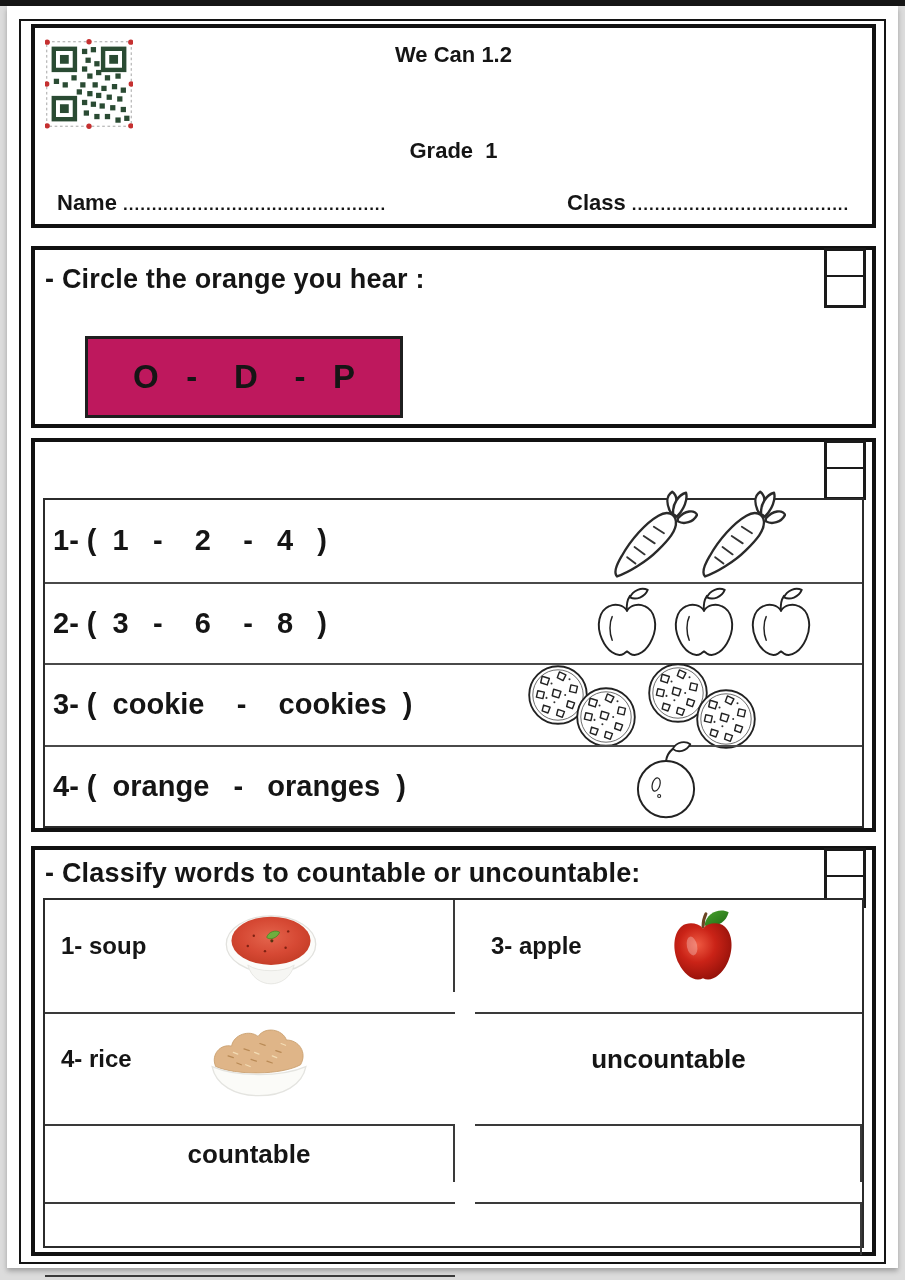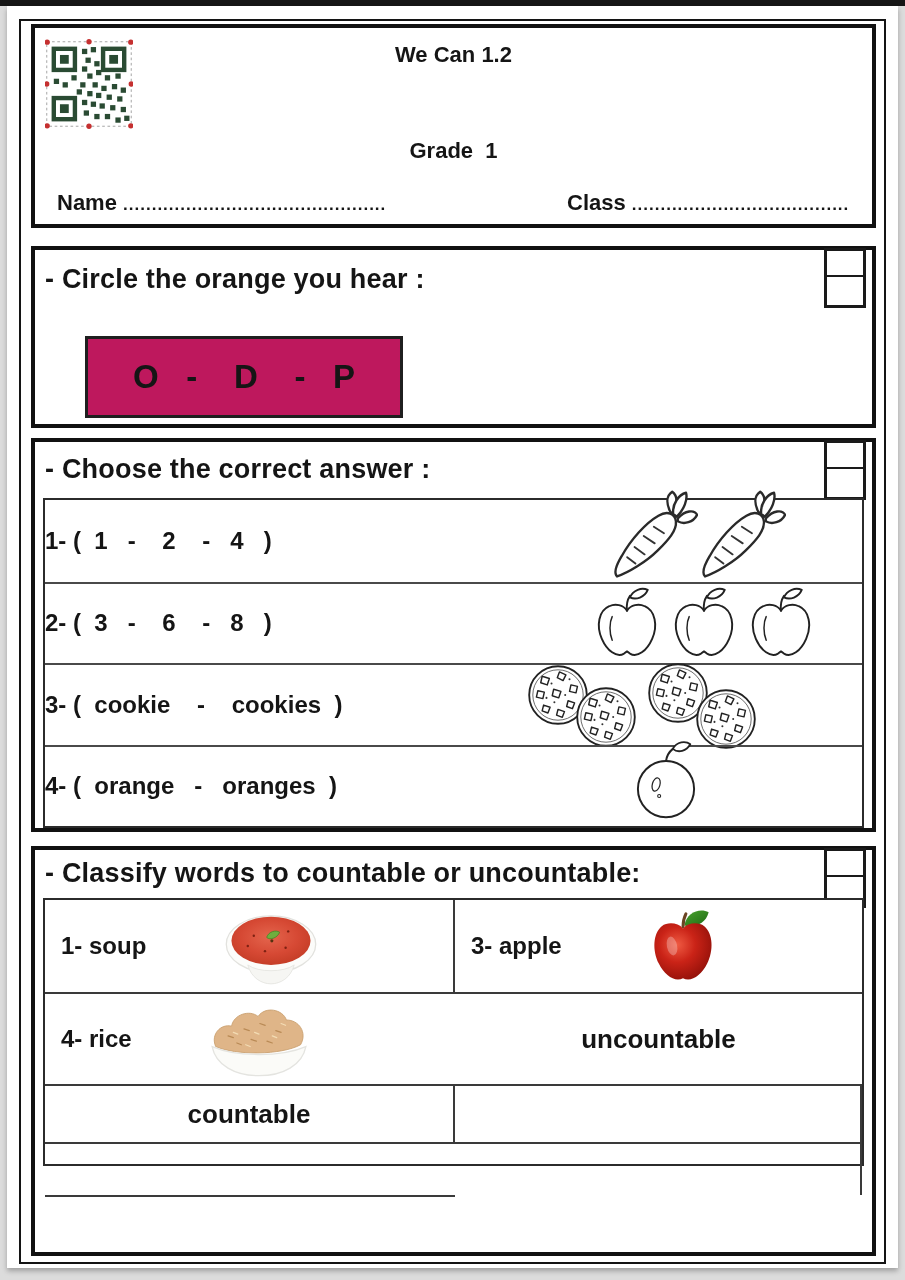--- a/index.html
+++ b/index.html
@@ -24,31 +24,31 @@
   .name-row .lbl{white-space:pre;}
   .dots{font-weight:700;font-size:17px;letter-spacing:1px;white-space:pre;}
   #name-group{position:absolute;left:22px;top:0;}
   #class-group{position:absolute;left:532px;top:0;}
   
   .opt-box{position:absolute;top:62px;height:82px;border:3px solid #1f1f1f;box-sizing:border-box;display:flex;align-items:center;justify-content:center;font-weight:700;font-size:33px;white-space:pre;background:#be185d;margin-top:24px;}
   #opt-left{left:50px;width:318px;}
   #opt-right{left:458px;width:326px;}
   
   #choose-table{position:absolute;left:8px;top:56px;width:821px;height:330px;border:2.5px solid #2b2b2b;box-sizing:border-box;display:grid;grid-template-rows:1fr 1fr 1fr 1fr;background:#fff;}
-  .choose-row{position:relative;display:flex;align-items:center;padding-left:0;font-weight:700;font-size:24px;white-space:pre;box-sizing:border-box;}
+  .choose-row{position:relative;display:flex;align-items:center;padding-left:8px;font-weight:700;font-size:29px;white-space:pre;box-sizing:border-box;}
   .choose-row + .choose-row{border-top:2.5px solid #4a4a4a;}
   .art{position:absolute;display:flex;}
   .art svg{display:block;}
   #art-carrots{right:76px;top:-10px;}
   #art-apples{right:44px;top:3px;gap:3px;}
   #art-cookies{right:98px;top:-4px;width:242px;height:86px;}
   #art-cookies svg{position:absolute;}
   #art-orange{right:158px;top:-8px;}
   
-  #classify-table{position:absolute;left:8px;top:48px;width:821px;height:268px;border:2.5px solid #2b2b2b;box-sizing:border-box;display:grid;grid-template-columns:410px 1fr;grid-template-rows:92px 92px 58px 53px 1fr;background:#fff;}
+  #classify-table{position:absolute;left:8px;top:48px;width:821px;height:350px;border:2.5px solid #2b2b2b;box-sizing:border-box;display:grid;grid-template-columns:410px 1fr;grid-template-rows:92px 92px 58px 53px 1fr;background:#fff;gap:20px;}
   .cl-cell{position:relative;display:flex;align-items:center;box-sizing:border-box;border-top:2.5px solid #3a3a3a;font-weight:700;font-size:24px;}
   .cl-cell.first{border-top:none;}
   .cl-cell.colA{border-right:2.5px solid #3a3a3a;}
   .cl-label{padding-left:16px;white-space:pre;}
   .cl-img{display:block;}
   .cl-head{justify-content:center;font-size:26px;}
   .m-soup{margin-left:66px;}
   .m-sandwich{margin-left:22px;}
   .m-apple{margin-left:88px;}
   .m-rice{margin-left:64px;}
@@ -278,21 +278,20 @@
       <div class="sec-title" style="top:14px;">- Circle the orange you hear :</div>
       <div class="score-box">
           <div class="divider"></div>
         </div>
       <div class="opt-box" id="opt-left">
         <span>O   -    D    -   P</span>
       </div>
     </div>
 
     <div class="box" id="sec-choose">
-      <div class="sec-title" style="top:12px;">- Choose the correct answer :</div>
       <div class="score-box">
           <div class="divider"></div>
         </div>
       <div id="choose-table">
         <div class="choose-row">
           <span>1- (  1   -    2    -   4   )</span>
           <span class="art" id="art-carrots">
             <svg width="92" height="92">
                 <use href="#sym-carrot"></use>
               </svg>

